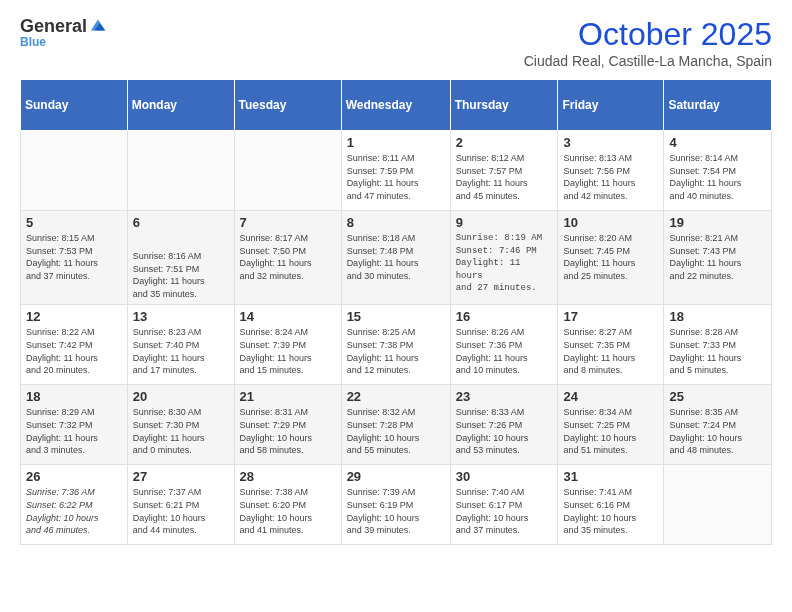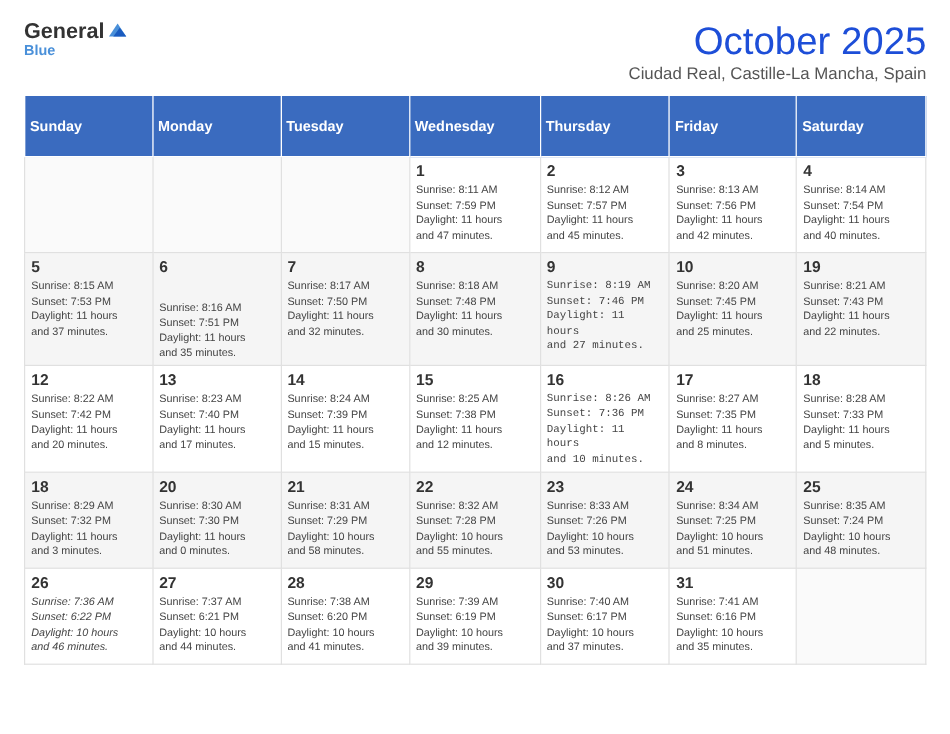--- a/index.html
+++ b/index.html
@@ -245,21 +245,21 @@
           </td>
           <td>
             <span class="day-number">15</span>
             <div class="day-info" style="white-space: pre-line;">Sunrise: 8:25 AM
 Sunset: 7:38 PM
 Daylight: 11 hours
 and 12 minutes.</div>
           </td>
           <td>
             <span class="day-number">16</span>
-            <div class="day-info" style="white-space: pre-line; font-family: Liberation Mono, monospace;">Sunrise: 8:26 AM
+            <div class="day-info" style="white-space: pre-line;">Sunrise: 8:26 AM
 Sunset: 7:36 PM
 Daylight: 11 hours
 and 10 minutes.</div>
           </td>
           <td>
             <span class="day-number">17</span>
             <div class="day-info" style="white-space: pre-line;">Sunrise: 8:27 AM
 Sunset: 7:35 PM
 Daylight: 11 hours
 and 8 minutes.</div>

